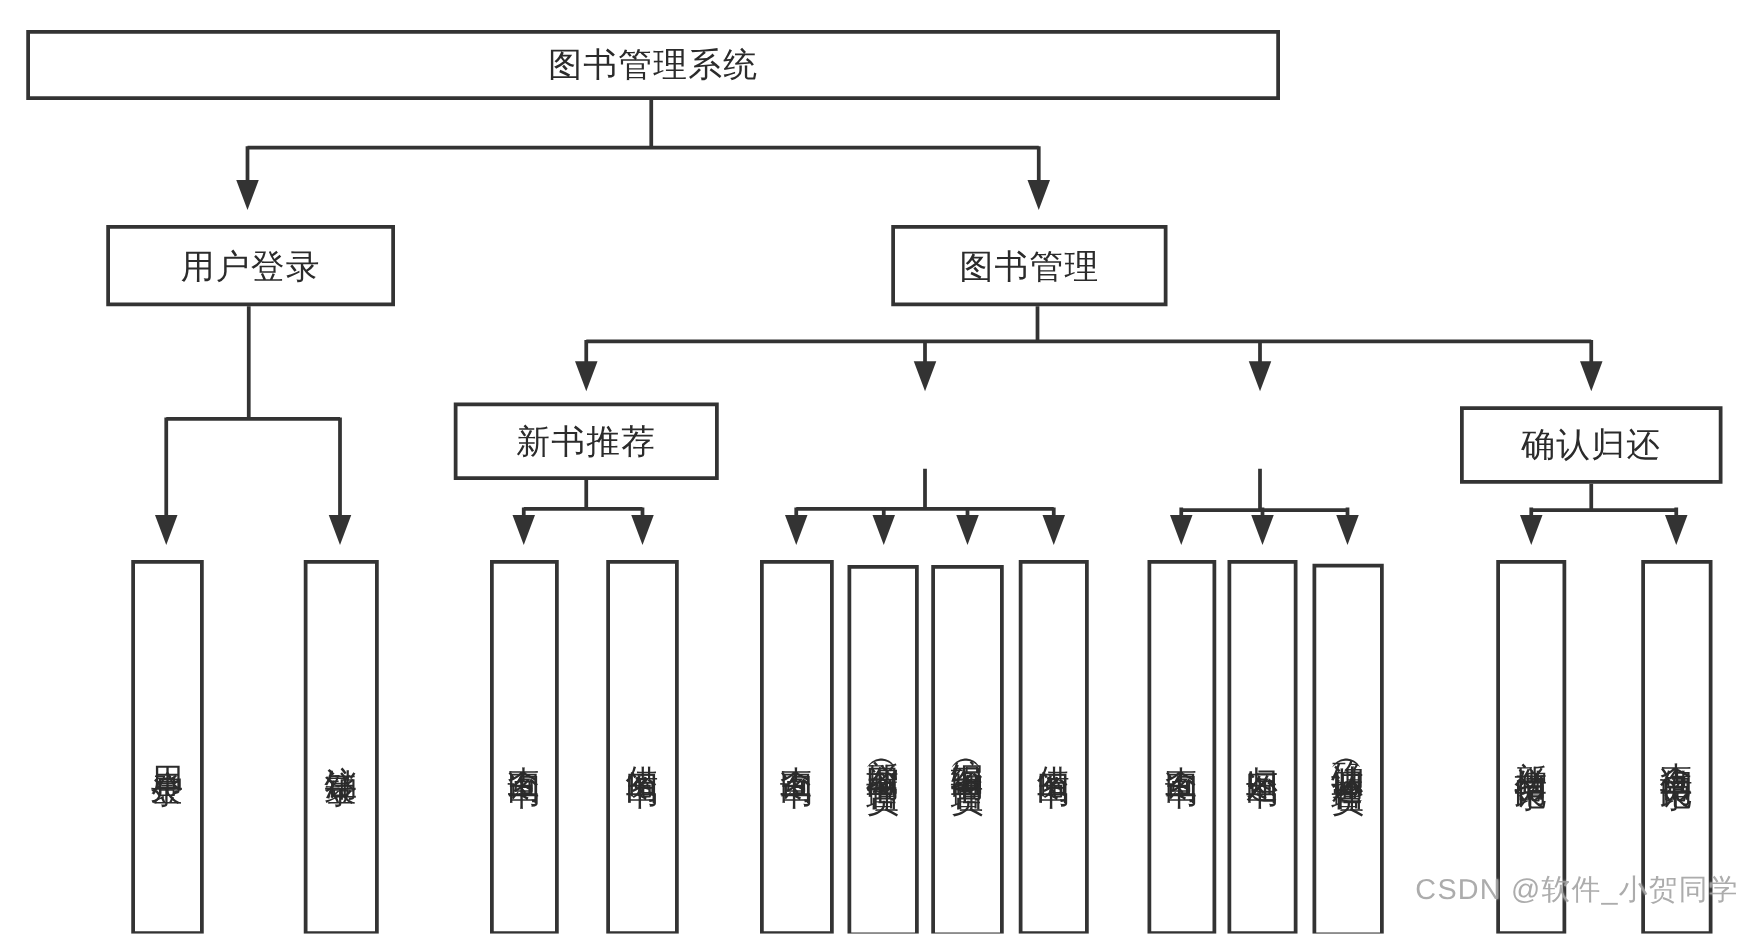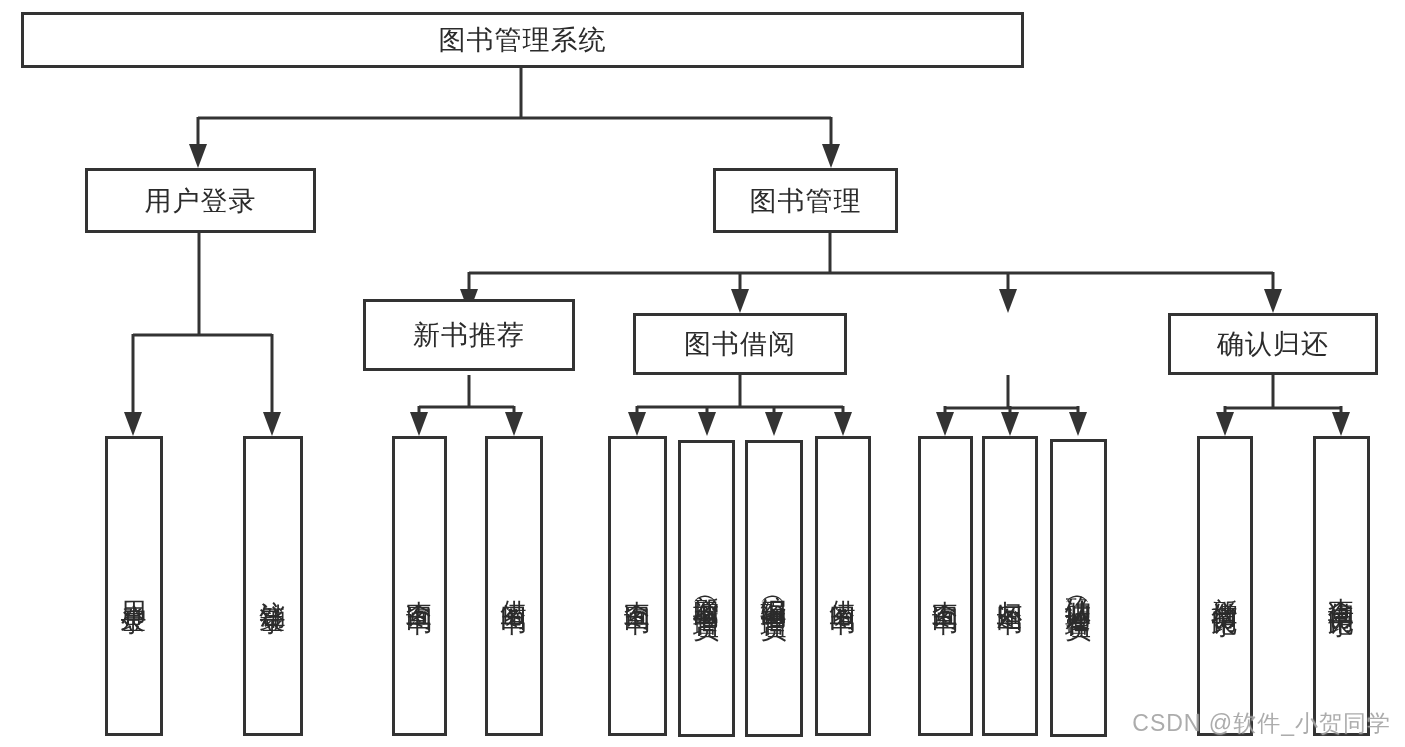--- a/index.html
+++ b/index.html
@@ -14,35 +14,36 @@
   .wires{position:absolute;left:0;top:0;width:1405px;height:747px;}
   .box{
     position:absolute;
     box-sizing:border-box;
     border:3px solid #333333;
     background:#ffffff;
     display:flex;
     align-items:center;
     justify-content:center;
     text-align:right;
+    margin-top:12px;
   }
   .hlabel{font-size:27px;letter-spacing:1px;}
   .leaf{z-index:2;}
   .vtext{
     writing-mode:vertical-rl;
     text-orientation:mixed;
     font-size:26px;
     letter-spacing:3px;
     line-height:1;
     white-space:nowrap;
   }
   .watermark{
     position:absolute;
     right:14px;
-    bottom:8px;
+    bottom:20px;
     z-index:6;
     font-size:23px;
     letter-spacing:1px;
     color:rgba(158,158,158,0.85);
     text-shadow:0 0 2px rgba(255,255,255,0.7);
     pointer-events:none;
   }
 </style>
 </head>
 <body>
@@ -118,24 +119,23 @@
       <polygon points="1069,412 1087,412 1078,436"></polygon>
 
       <polygon points="1216,412 1234,412 1225,436"></polygon>
       <polygon points="1332,412 1350,412 1341,436"></polygon>
     </g>
   </svg>
 
   <div class="box hlabel" style="left:21px;top:12px;width:1003px;height:56px">图书管理系统</div>
 
   <div class="box hlabel" style="left:85px;top:168px;width:231px;height:65px">用户登录</div>
-  <div class="box hlabel" style="left:713px;top:168px;width:185px;height:65px">图书管理</div>
+  <div class="box hlabel" style="left:713px;top:168px;width:221px;height:65px">图书管理</div>
 
-  <div class="box hlabel" style="left:363px;top:299px;width:212px;height:72px">新书推荐</div>
-  <div class="box hlabel" style="left:633px;top:313px;width:214px;height:62px">图书借阅</div>
+  <div class="box hlabel" style="left:363px;top:310px;width:212px;height:62px">新书推荐</div>
   <div class="box hlabel" style="left:1168px;top:313px;width:210px;height:62px">确认归还</div>
 
   <div class="box leaf" style="left:105px;top:436px;width:58px;height:300px">
     <span class="vtext">用户登录</span>
   </div>
   <div class="box leaf" style="left:243px;top:436px;width:60px;height:300px">
     <span class="vtext">注销登录</span>
   </div>
 
   <div class="box leaf" style="left:392px;top:436px;width:55px;height:300px">

